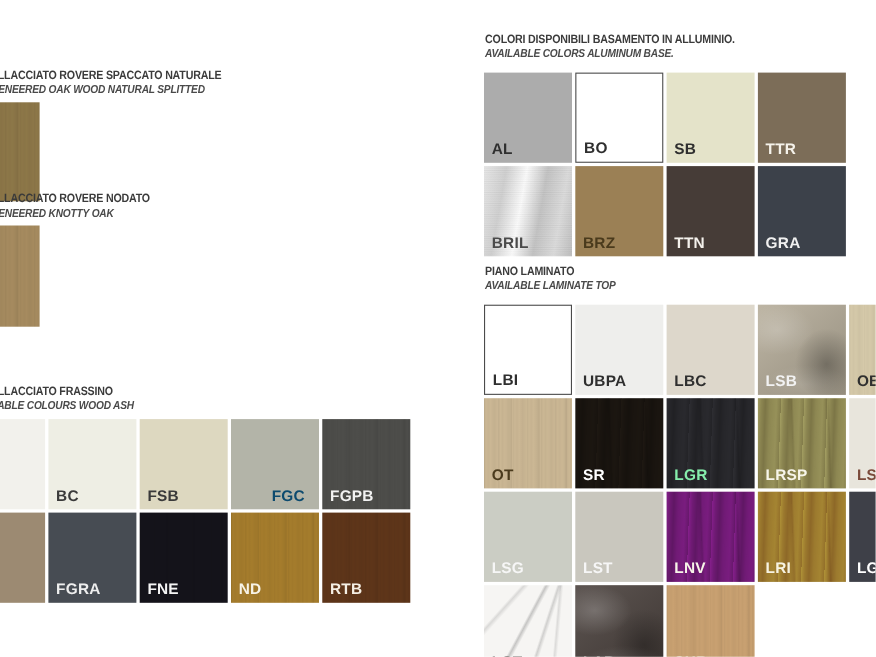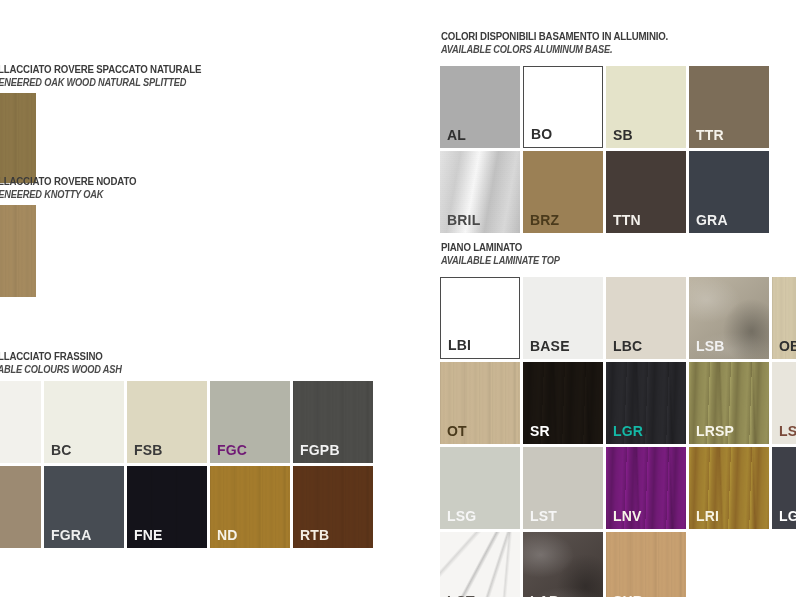--- a/index.html
+++ b/index.html
@@ -136,21 +136,21 @@
       <div class="sw" style="background: rgb(238, 238, 228);">
         <div class="tex"></div>
         <span class="lbl" style="color:#3a3a3a;text-align:right;">BC</span>
       </div>
       <div class="sw" style="background: rgb(221, 216, 192);">
         <div class="tex"></div>
         <span class="lbl" style="color:#3a3a3a;">FSB</span>
       </div>
       <div class="sw" style="background: rgb(179, 180, 168);">
         <div class="tex"></div>
-        <span class="lbl" style="color:#701a75;">FGC</span>
+        <span class="lbl" style="color:#0c4a6e;margin-left:30px;">FGC</span>
       </div>
       <div class="sw" style="background: rgb(77, 77, 74);">
         <div class="tex"></div>
         <div class="grain v"></div>
         <span class="lbl" style="color:#f2f2f2;">FGPB</span>
       </div>
       <div class="sw" style="background: rgb(156, 138, 114);">
         <div class="tex"></div>
       </div>
       <div class="sw" style="background: rgb(71, 76, 83);">
@@ -218,21 +218,21 @@
     <span class="it">PIANO LAMINATO</span>
     <span class="en">AVAILABLE LAMINATE TOP</span>
   </div>
   <div class="grid" id="grid-lam" style="left:440px; top:277px; width:420px;">
       <div class="sw outline" style="background: rgb(255, 255, 255);">
         <div class="tex"></div>
         <span class="lbl" style="color:#2f2f2f;">LBI</span>
       </div>
       <div class="sw" style="background: rgb(238, 238, 236);">
         <div class="tex"></div>
-        <span class="lbl" style="color:#2f2f2f;">BASE</span>
+        <span class="lbl" style="color:#2f2f2f;">UBPA</span>
       </div>
       <div class="sw" style="background: rgb(221, 215, 203);">
         <div class="tex"></div>
         <span class="lbl" style="color:#2f2f2f;">LBC</span>
       </div>
       <div class="sw" style="background: rgb(182, 173, 154);">
         <div class="tex"></div>
         <div class="stone"></div>
         <span class="lbl" style="color:#f2f2f2;">LSB</span>
       </div>
@@ -247,21 +247,21 @@
         <span class="lbl" style="color:#4a3a1c;">OT</span>
       </div>
       <div class="sw" style="background: rgb(25, 20, 15);">
         <div class="tex"></div>
         <div class="grain v2"></div>
         <span class="lbl" style="color:#ffffff;">SR</span>
       </div>
       <div class="sw" style="background: rgb(38, 38, 42);">
         <div class="tex"></div>
         <div class="grain v2"></div>
-        <span class="lbl" style="color:#14b8a6;">LGR</span>
+        <span class="lbl" style="color:#86efac;">LGR</span>
       </div>
       <div class="sw" style="background: rgb(141, 135, 82);">
         <div class="tex"></div>
         <div class="grain v2"></div>
         <span class="lbl" style="color:#f7f5ea;">LRSP</span>
       </div>
       <div class="sw" style="background: rgb(232, 229, 220);">
         <div class="tex"></div>
         <span class="lbl" style="color:#7a4a3a;">LSC</span>
       </div>

